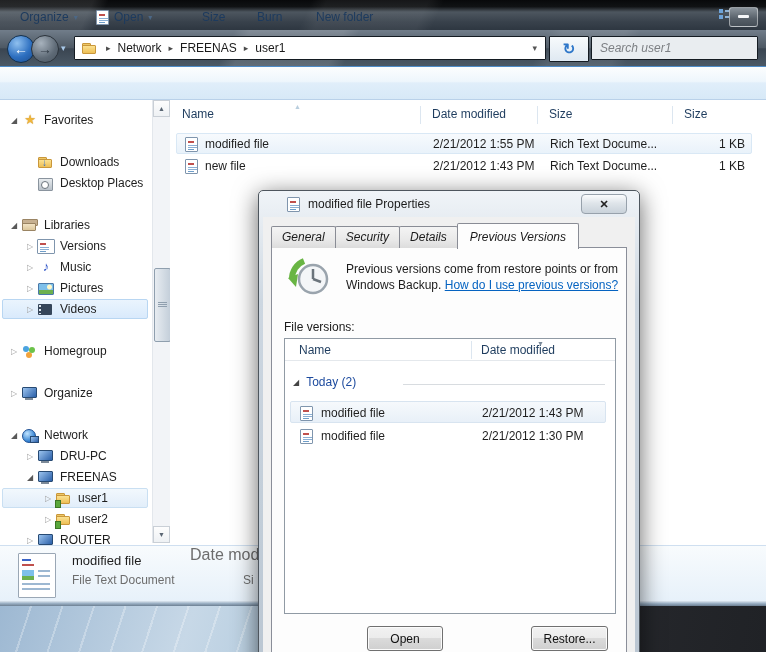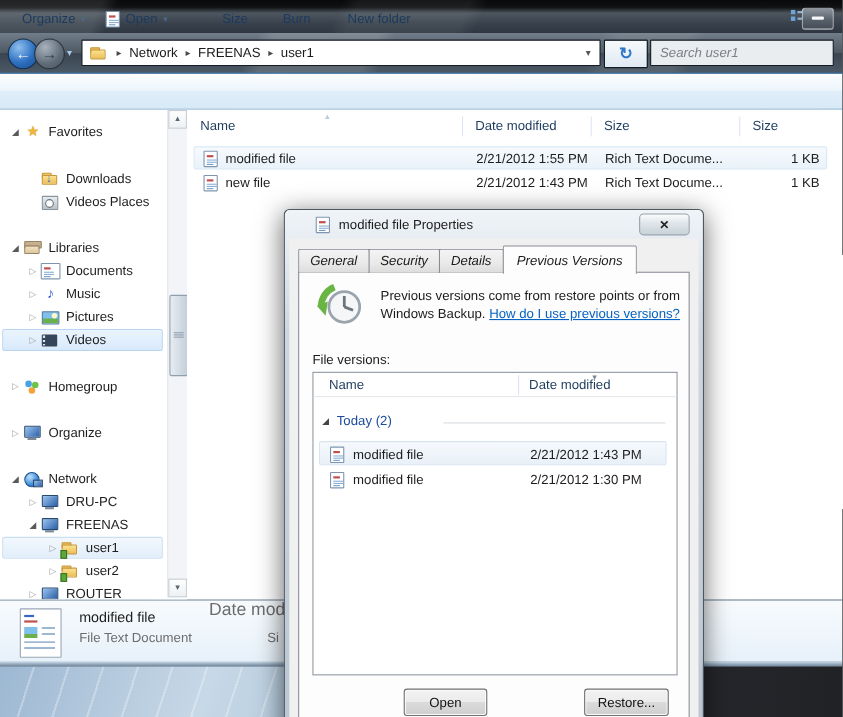--- a/index.html
+++ b/index.html
@@ -253,31 +253,31 @@
         <div class="ti lvl1" style="top:52px">
           <span class="exp"></span>
           <span class="ic i-folder">
               <i class="dl">↓</i>
             </span>
           <span class="lbl">Downloads</span>
         </div>
         <div class="ti lvl1" style="top:73px">
           <span class="exp"></span>
           <span class="ic i-recent"></span>
-          <span class="lbl">Videos Places</span>
+          <span class="lbl">Desktop Places</span>
         </div>
         <div class="ti lvl0" style="top:115px">
           <span class="exp">◢</span>
           <span class="ic i-lib"></span>
           <span class="lbl">Libraries</span>
         </div>
         <div class="ti lvl1" style="top:136px">
           <span class="exp hollow">▷</span>
           <span class="ic i-doc"></span>
-          <span class="lbl">Documents</span>
+          <span class="lbl">Versions</span>
         </div>
         <div class="ti lvl1" style="top:157px">
           <span class="exp hollow">▷</span>
           <span class="ic i-music">♪</span>
           <span class="lbl">Music</span>
         </div>
         <div class="ti lvl1" style="top:178px">
           <span class="exp hollow">▷</span>
           <span class="ic i-pic"></span>
           <span class="lbl">Pictures</span>

